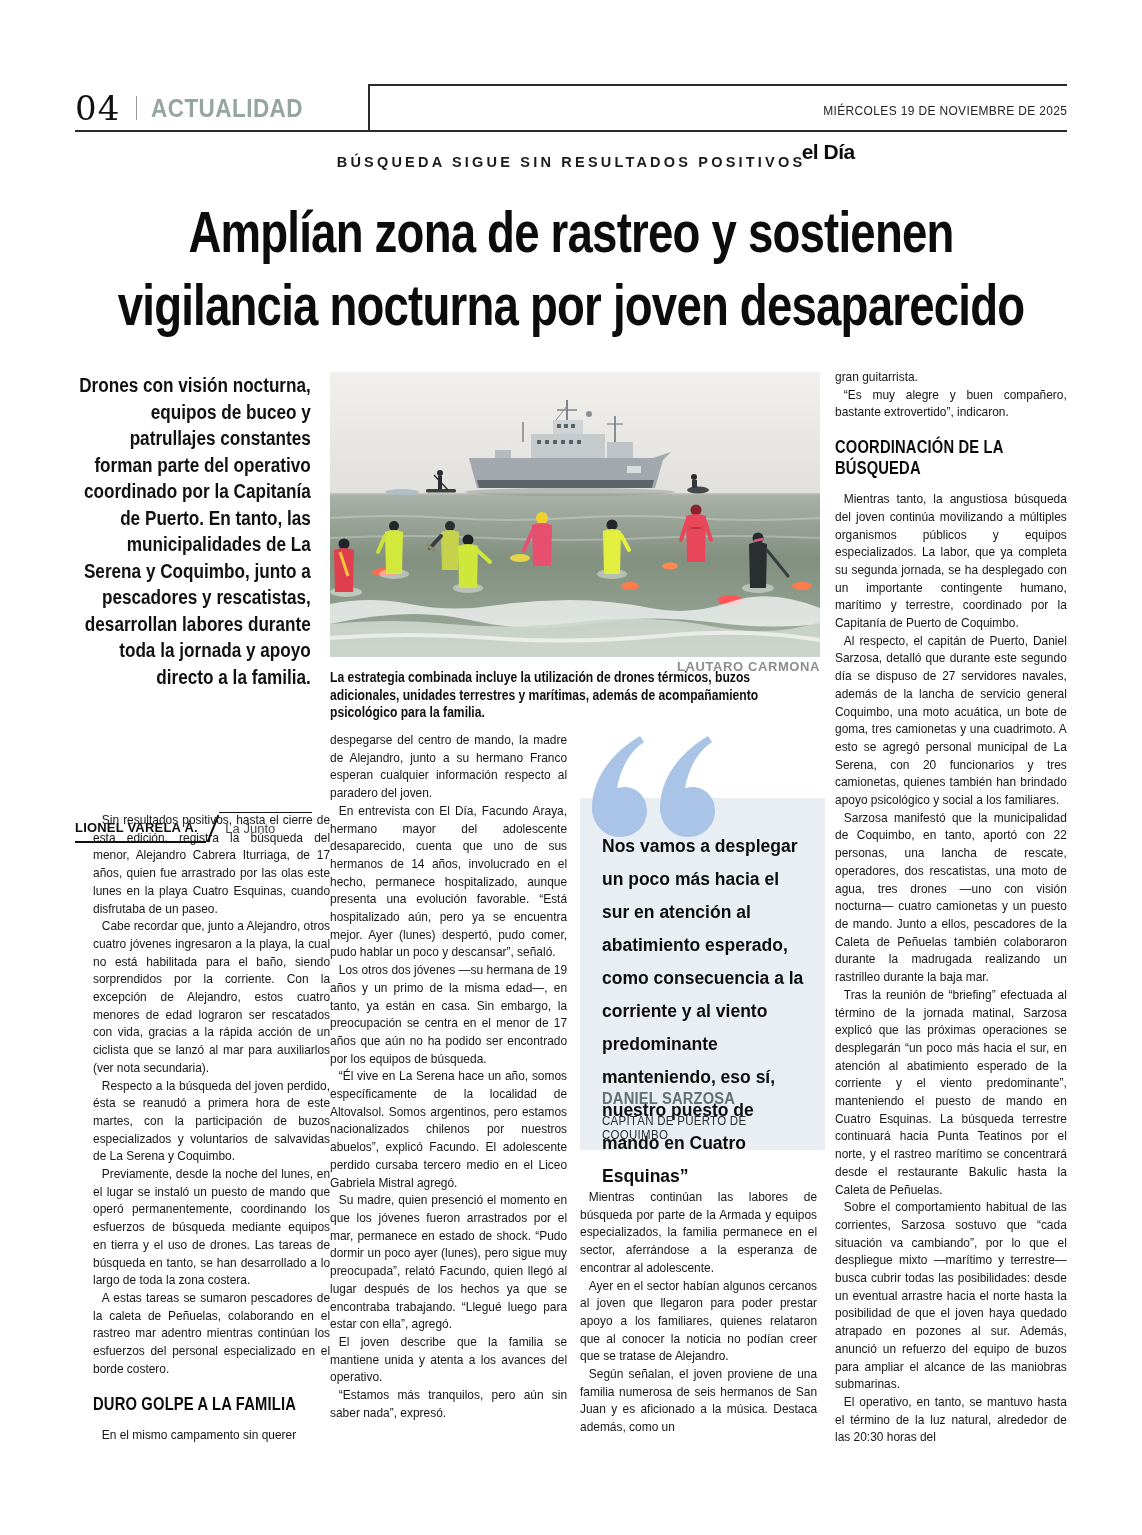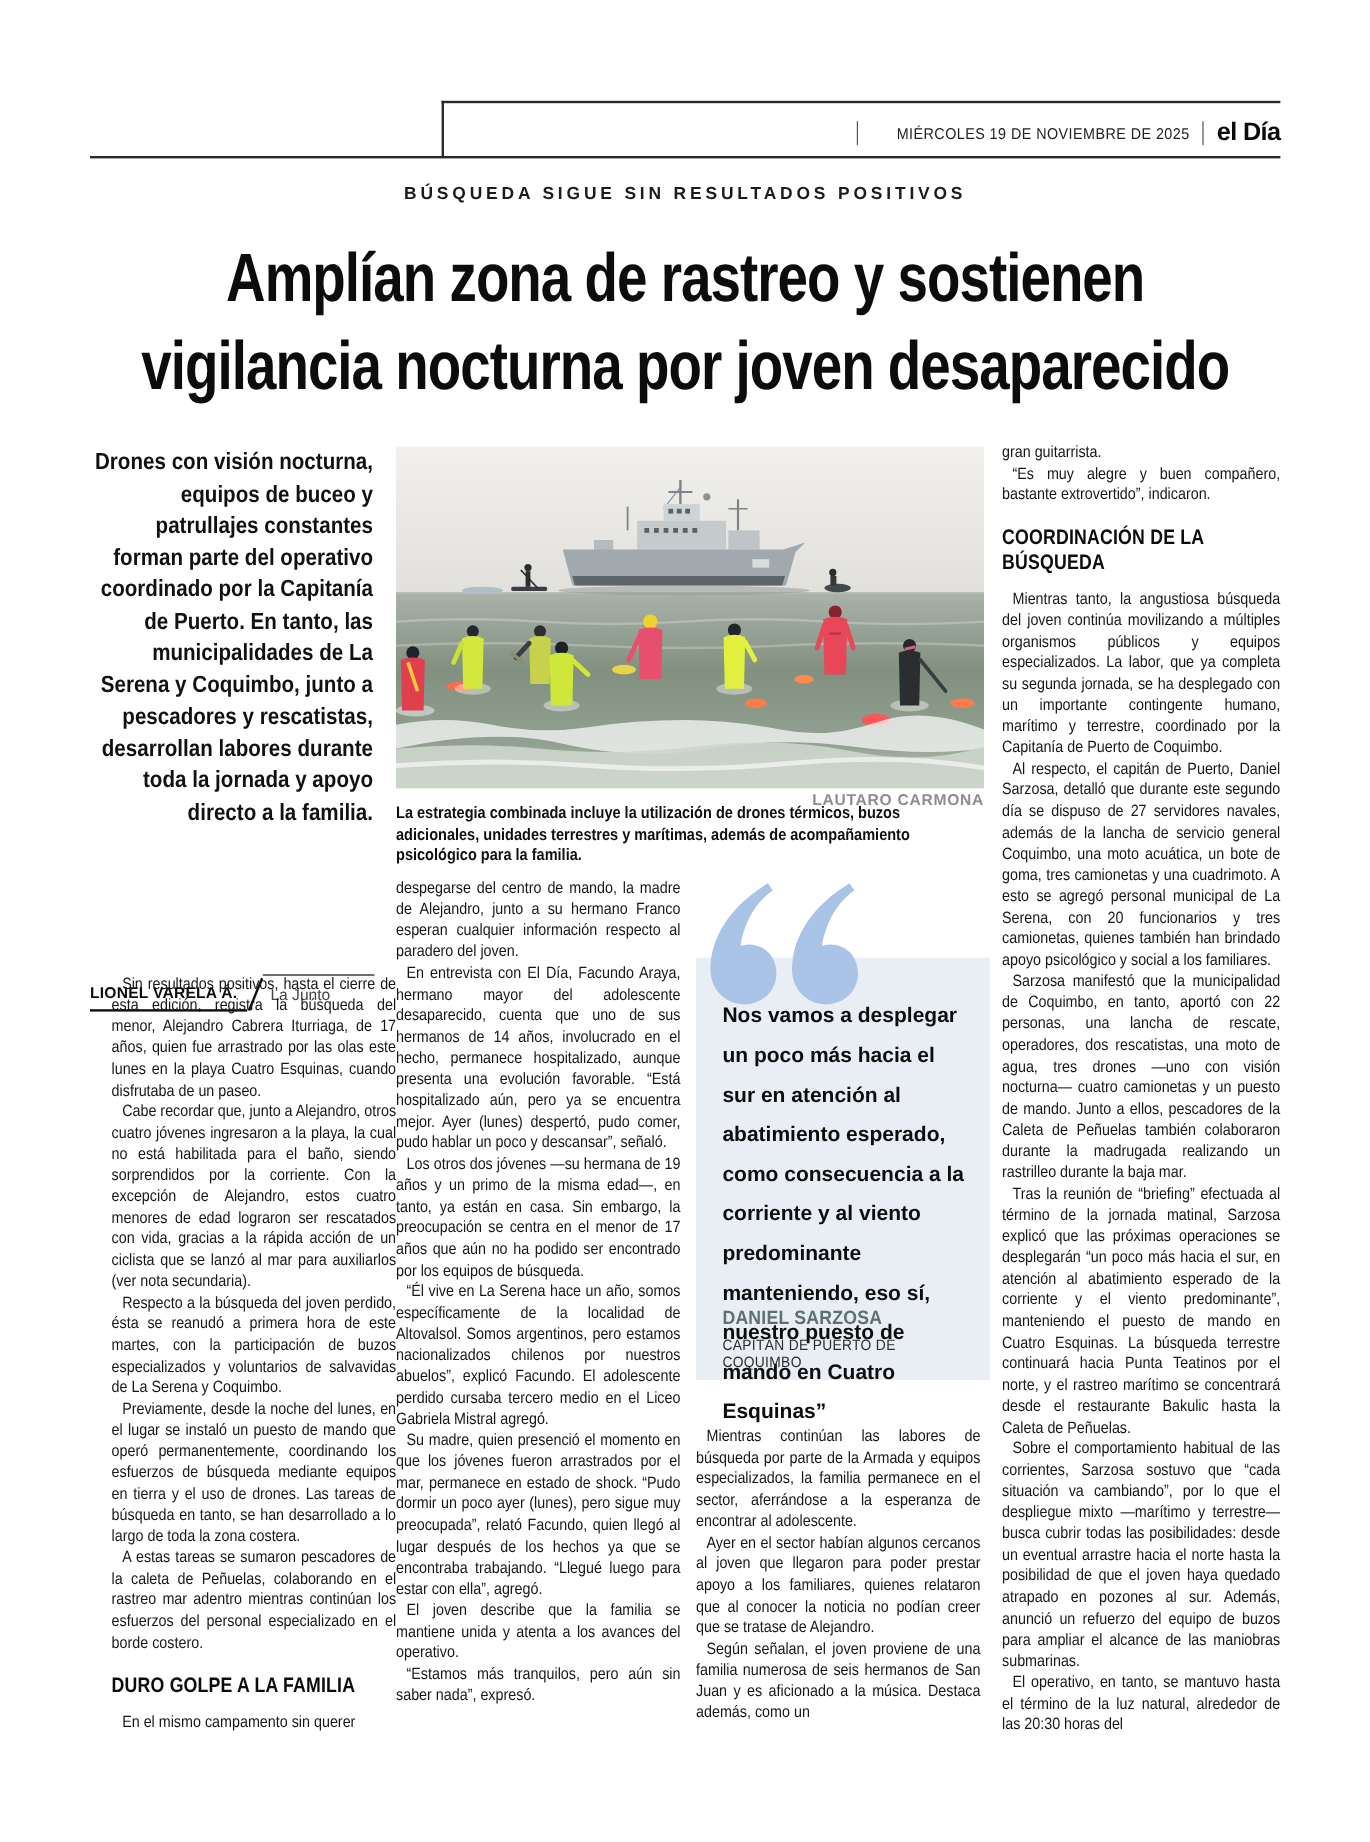--- a/index.html
+++ b/index.html
@@ -5,21 +5,21 @@
   html,body{margin:0;padding:0;background:#fff;}
   .page{position:relative;width:1142px;height:1535px;background:#ffffff;
         font-family:"Liberation Sans",sans-serif;color:#1a1a1a;overflow:hidden;}
 
   
   .mast-left{position:absolute;left:75px;top:86px;height:44px;display:flex;align-items:center;}
   .pagenum{font-family:"DejaVu Serif",serif;font-size:34px;font-weight:400;color:#111;letter-spacing:1px;}
   .mast-sep{width:1px;height:24px;background:#999;margin:0 14px 0 16px;}
   .section{font-size:25px;font-weight:bold;color:#97a5a2;letter-spacing:0.5px;
            transform:scaleX(.9);transform-origin:0 50%;}
-  .mast-right{position:absolute;right:75px;top:92px;height:38px;display:flex;align-items:center;gap:11px;}
+  .mast-right{position:absolute;right:75px;top:92px;height:38px;display:flex;align-items:flex-start;gap:11px;flex-direction:column;}
   .mast-bar{width:1px;height:20px;background:#555;}
   .issue-date{font-size:13px;color:#222;letter-spacing:0.4px;transform:scaleX(.92);transform-origin:100% 50%;}
   .brand{font-size:21px;font-weight:bold;color:#0a0a0a;letter-spacing:-0.5px;}
   .mast-topline{position:absolute;left:368px;right:75px;top:84px;height:1.5px;background:#2a2a2a;}
   .mast-vline{position:absolute;left:368px;top:84px;width:1.5px;height:47px;background:#2a2a2a;}
   .mast-rule{position:absolute;left:75px;right:75px;top:130px;height:2px;background:#2a2a2a;}
 
   
   .kicker{position:absolute;left:0;top:154px;width:100%;text-align:center;
           font-size:14.5px;font-weight:bold;letter-spacing:3.2px;color:#1b1b1b;}
@@ -64,20 +64,25 @@
   .quote-role{position:absolute;left:22px;top:316px;font-size:12.5px;color:#2b2b2b;letter-spacing:0.3px;
               transform:scaleX(.92);transform-origin:0 0;}
 </style>
 </head>
 <body>
 
 <div class="page">
 
   <div class="mast-topline"></div>
   <div class="mast-vline"></div>
+  <div class="mast-left">
+    <span class="pagenum">04</span>
+    <span class="mast-sep"></span>
+    <span class="section">ACTUALIDAD</span>
+  </div>
   <div class="mast-right">
     <span class="mast-bar"></span>
     <span class="issue-date">MIÉRCOLES 19 DE NOVIEMBRE DE 2025</span>
     <span class="mast-bar"></span>
     <span class="brand">el Día</span>
   </div>
   <div class="mast-rule"></div>
 
   <div class="kicker">BÚSQUEDA SIGUE SIN RESULTADOS POSITIVOS</div>
   <div class="headline">

